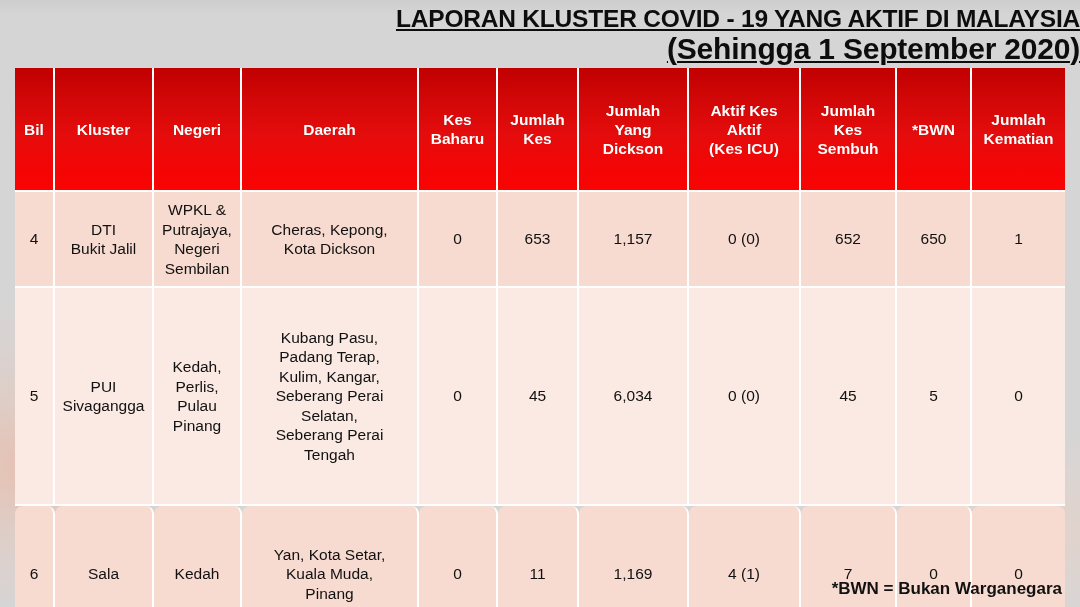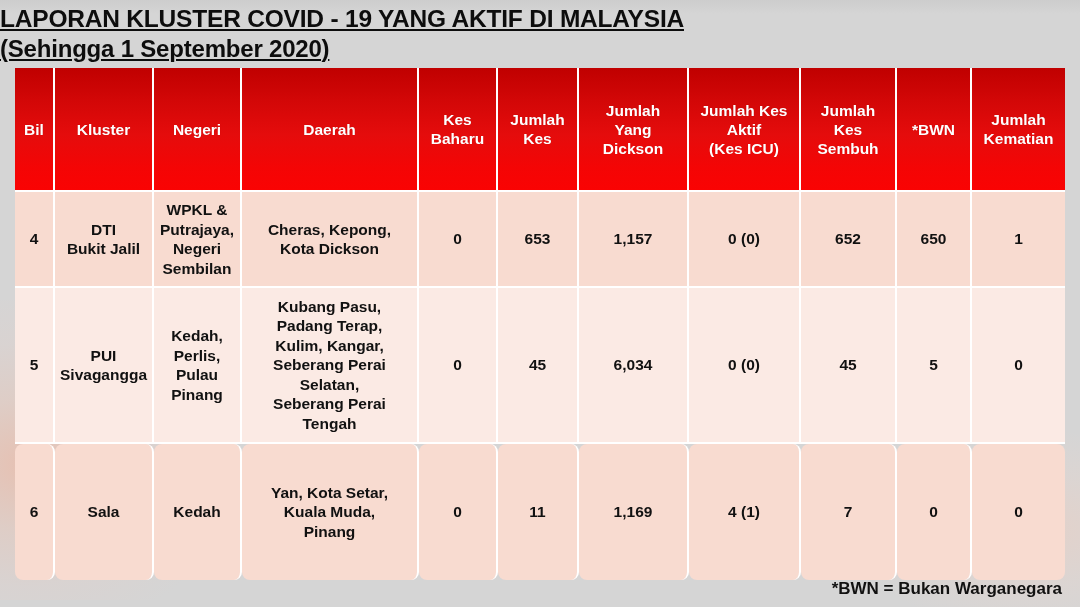--- a/index.html
+++ b/index.html
@@ -57,37 +57,37 @@
     background: linear-gradient(to bottom, rgba(200,200,200,0.6), rgba(213,213,213,0));
     pointer-events: none;
   }
 
   
   #title-block {
     position: absolute;
     left: 0;
     top: 4px;
     width: 1080px;
-    text-align: left;
+    text-align: right;
     z-index: 5;
   }
   .title-line {
     display: inline-block;
     color: #0d0d0d;
     font-weight: bold;
     font-size: 24.5px;
     line-height: 30px;
     letter-spacing: -0.2px;
     text-decoration: underline;
     text-underline-offset: 2px;
     text-decoration-thickness: 2px;
     white-space: nowrap;
   }
   .title-line.sub {
-    font-size: 24px;
+    font-size: 30px;
     line-height: 29px;
   }
 
   
   #report-table {
     position: absolute;
     left: 15px;
     top: 68px;
     width: 1050px;
     border-collapse: separate;
@@ -120,29 +120,29 @@
     font-size: 15.5px;
     line-height: 19px;
     background: linear-gradient(to bottom, #c00000 0%, #d20707 26%, #e50c0c 55%, #f40505 82%, #fa0303 100%);
     border-bottom: 2.5px solid #ffffff;
     text-shadow: 0 0 1px rgba(0,0,0,0.18);
   }
 
   
   #report-table tbody td {
     color: #111111;
-    font-weight: bold;
+    font-weight: normal;
     font-size: 15.5px;
     line-height: 19.5px;
   }
   #report-table tbody tr.shade-a td { background: #f8dbd0; }
   #report-table tbody tr.shade-b td { background: #fbeae4; }
 
   tr.r-1 td { height: 96px; }
-  tr.r-2 td { height: 156px; }
+  tr.r-2 td { height: 218px; }
   tr.r-3 td { height: 136px; border-radius: 8px; }
 
   
   col.c-bil      { width: 40px; }
   col.c-kluster  { width: 99px; }
   col.c-negeri   { width: 88px; }
   col.c-daerah   { width: 177px; }
   col.c-baharu   { width: 79px; }
   col.c-jumkes   { width: 81px; }
   col.c-disaring { width: 110px; }
@@ -230,21 +230,21 @@
         <th>
           <span class="cell-lines">Jumlah</span>
           <span class="cell-lines">Kes</span>
         </th>
         <th>
           <span class="cell-lines">Jumlah</span>
           <span class="cell-lines">Yang</span>
           <span class="cell-lines">Dickson</span>
         </th>
         <th>
-          <span class="cell-lines">Jumlah Kes</span>
+          <span class="cell-lines">Aktif Kes</span>
           <span class="cell-lines">Aktif</span>
           <span class="cell-lines">(Kes ICU)</span>
         </th>
         <th>
           <span class="cell-lines">Jumlah</span>
           <span class="cell-lines">Kes</span>
           <span class="cell-lines">Sembuh</span>
         </th>
         <th>
           <span class="cell-lines">*BWN</span>

